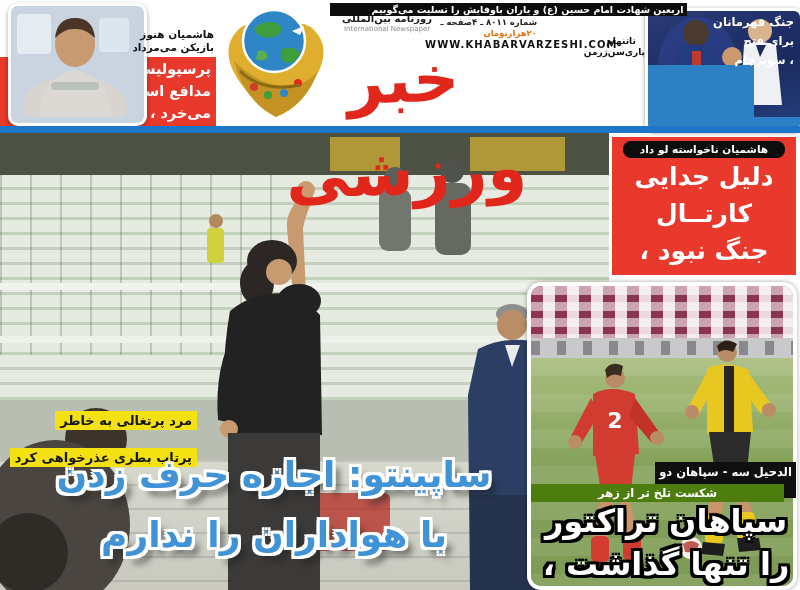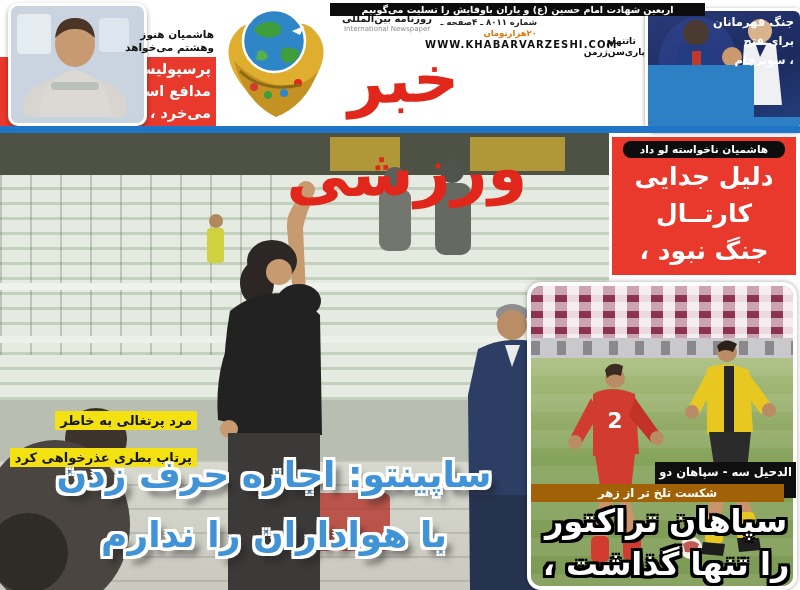--- a/index.html
+++ b/index.html
@@ -2,22 +2,22 @@
 <html><head>
 <meta charset="utf-8">
 <style>
   html,body{margin:0;padding:0;background:#888;}
   .page{position:relative;width:800px;height:590px;background:#fff;overflow:hidden;
         font-family:"DejaVu Sans",sans-serif;margin:0 auto;}
   .abs{position:absolute;}
   .rtl{direction:rtl;}
 
   
-  .condolence{left:330px;top:3px;width:375px;height:13px;background:#0c0c0c;color:#fff;
-    font-size:9.5px;font-weight:bold;line-height:13px;text-align:center;z-index:5;}
+  .condolence{left:330px;top:3px;width:319px;height:13px;background:#0c0c0c;color:#fff;
+    font-size:9.5px;font-weight:bold;line-height:13px;text-align:center;z-index:5;padding-left:38px;}
   .gk-card{left:8px;top:3px;width:133px;height:117px;border:3px solid #fff;border-radius:10px;
     overflow:hidden;z-index:4;box-shadow:0 2px 5px rgba(0,0,0,.35);background:#c7d3df;}
   .red-band{left:0;top:57px;width:216px;height:69px;background:#e8392c;z-index:3;}
   .red-band-text{position:absolute;right:5px;top:1px;color:#fff;font-weight:bold;
     font-size:14.5px;line-height:22px;text-align:right;}
   .left-kicker{left:118px;top:28px;width:96px;z-index:4;color:#111;font-weight:bold;
     font-size:10.5px;line-height:13px;text-align:right;}
   .emblem{left:214px;top:1px;width:124px;height:124px;z-index:1;}
   .brand-fa{left:238px;top:34px;width:330px;height:92px;z-index:2;color:#e1261c;
     font-weight:bold;font-size:64px;line-height:92px;text-align:center;transform:rotate(-2deg);}
@@ -79,21 +79,21 @@
   .mc-vent-dots{position:absolute;left:0;top:55px;width:100%;height:14px;opacity:.55;
     background:repeating-linear-gradient(90deg,#55555a 0 9px,transparent 9px 26px);}
   .mc-grass{position:absolute;left:0;top:72px;width:100%;height:228px;
     background:linear-gradient(180deg,#a9bd7e,#86a35c 45%,#7d9a54);}
   .mc-mow{position:absolute;left:0;top:72px;width:100%;height:228px;
     background:repeating-linear-gradient(180deg,rgba(255,255,255,.08) 0 18px,transparent 18px 36px);}
   .mc-svg{position:absolute;left:0;top:0;width:262px;height:300px;}
 
   .duhail-bar{left:655px;top:462px;width:141px;height:36px;background:#0f0f0f;color:#fff;
     font-size:11.5px;font-weight:bold;line-height:20px;text-align:center;z-index:3;}
-  .shekast-bar{left:531px;top:484px;width:253px;height:18px;background:#a16207;color:#fff;
+  .shekast-bar{left:531px;top:484px;width:253px;height:18px;background:#4d7c0f;color:#fff;
     font-size:11.5px;font-weight:bold;line-height:18px;text-align:center;z-index:3;}
   .sepahan-headline{left:538px;top:500px;width:256px;z-index:3;color:#fff;font-weight:bold;
     font-size:32px;line-height:43px;text-align:center;
     text-shadow:-3px -3px 0 #000,-3px 0 0 #000,-3px 3px 0 #000,0 -3px 0 #000,0 3px 0 #000,
       3px -3px 0 #000,3px 0 0 #000,3px 3px 0 #000;}
 
   
   .yellow-kicker{left:5px;top:410px;width:192px;z-index:3;text-align:right;direction:rtl;}
   .yellow-kicker span{display:inline-block;background:#f4e112;color:#161616;font-weight:bold;
     font-size:13px;line-height:15px;padding:2px 5px;margin-bottom:17px;}
@@ -124,21 +124,21 @@
 
   <div class="abs red-band">
     <div class="red-band-text rtl">
       <div>پرسپولیس</div>
       <div>مدافع اسلوونیایی</div>
       <div>می‌خرد ،</div>
     </div>
   </div>
   <div class="abs left-kicker rtl">
     <div>هاشمیان هنوز</div>
-    <div>وهشتم می‌خواهد</div>
+    <div>بازیکن می‌مرداد</div>
   </div>
 
   <div class="abs emblem">
     <svg width="124" height="124" viewBox="0 0 124 124">
       <path d="M62 118 C20 88 4 56 18 34 C31 14 55 18 62 40 C69 18 93 14 106 34 C120 56 104 88 62 118 Z" fill="#dfae2e" stroke="#fff" stroke-width="3"></path>
       <path d="M20 60 Q40 80 62 84 Q90 88 104 70 Q92 104 62 116 Q30 100 20 60 Z" fill="#c49222"></path>
       <circle cx="60" cy="40" r="31" fill="#2f86c7" stroke="#fff" stroke-width="2.5"></circle>
       <path d="M40 28 Q50 18 62 22 Q70 25 66 33 Q58 38 50 36 Q42 34 40 28 Z" fill="#3f9e3c"></path>
       <path d="M68 48 Q80 44 86 52 Q84 62 72 62 Q64 58 68 48 Z" fill="#3f9e3c"></path>
       <path d="M44 50 Q52 48 54 56 Q50 62 42 58 Z" fill="#57b04f"></path>

